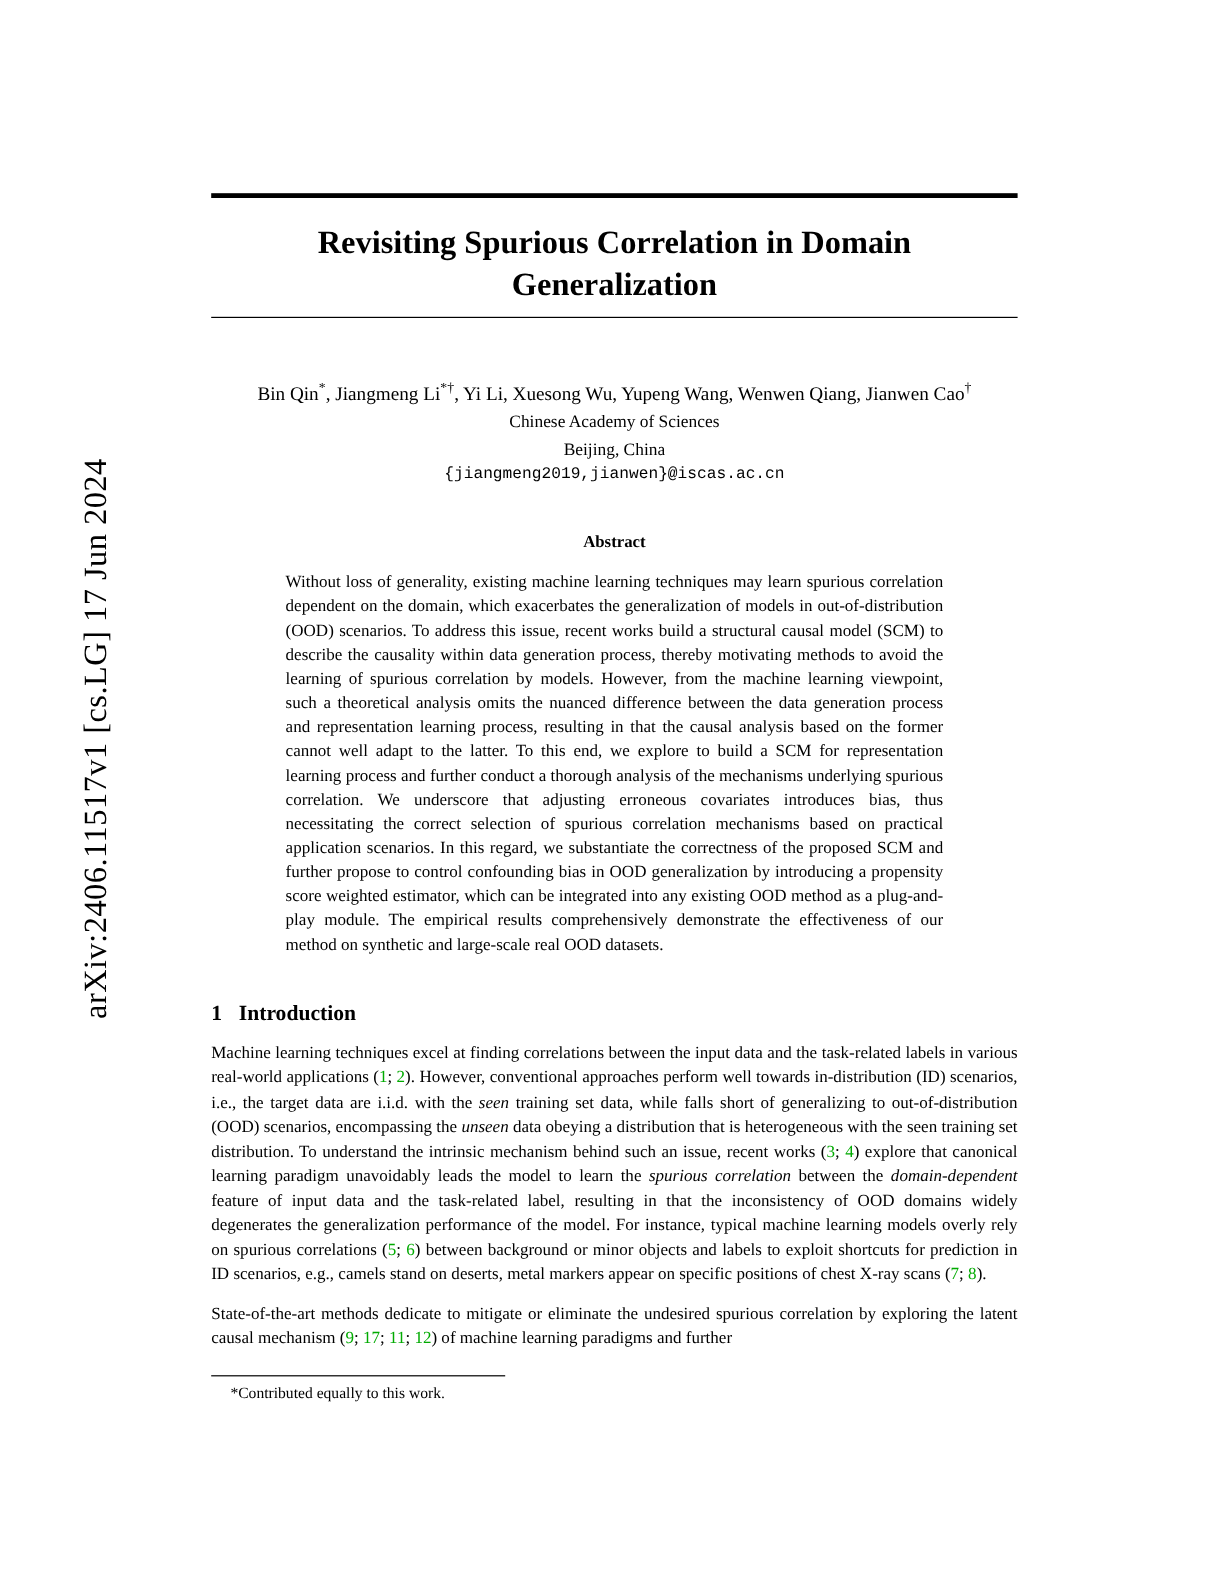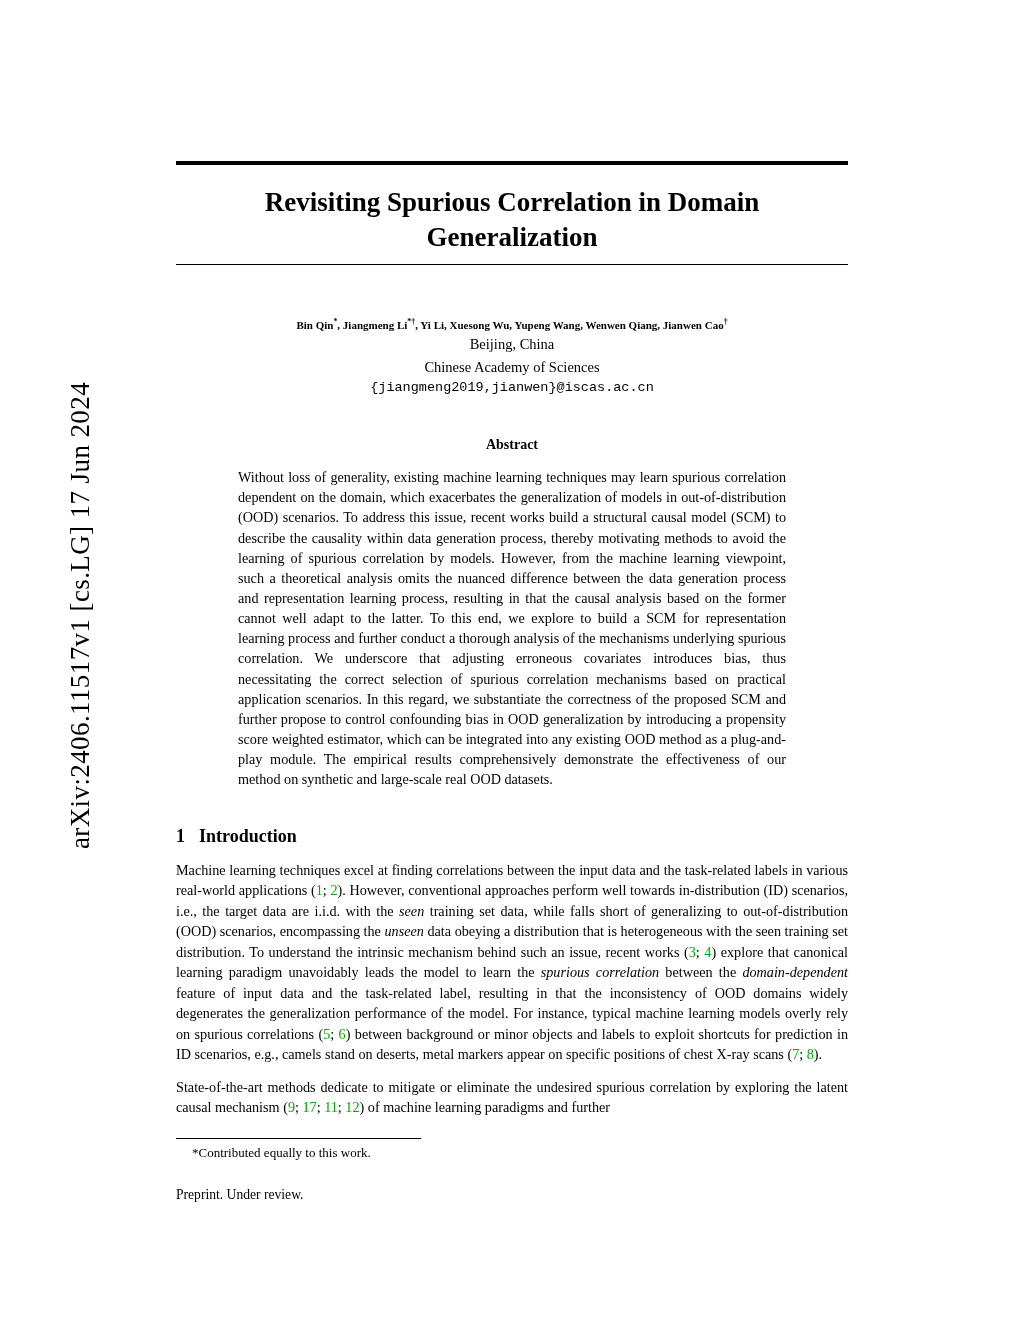--- a/index.html
+++ b/index.html
@@ -61,22 +61,22 @@
   .title {
     text-align: center;
     font-weight: bold;
     font-size: 27px;
     line-height: 1.28;
     margin: 20px 18px 0 18px;
   }
 
   .authors {
     text-align: center;
-    font-weight: bold;
-    font-size: 11px;
+    font-weight: normal;
+    font-size: 16px;
     margin-top: 52px;
     line-height: 1.3;
   }
   .affil {
     text-align: center;
     font-size: 14.5px;
     line-height: 1.45;
     margin-top: 2px;
   }
   .email {
@@ -151,37 +151,36 @@
   <div class="rule-top"></div>
 
   <div class="title">Revisiting Spurious Correlation in Domain Generalization</div>
 
   <div class="rule-thin"></div>
 
   <div class="authors">
     <span>Bin Qin<sup>*</sup>, Jiangmeng Li<sup>*†</sup>, Yi Li, Xuesong Wu, Yupeng Wang, Wenwen Qiang, Jianwen Cao<sup>†</sup></span>
   </div>
 
+  <div class="affil">Chinese Academy of Sciences</div>
   <div class="affil">Beijing, China</div>
-  <div class="affil">Chinese Academy of Sciences</div>
   <div class="email">{jiangmeng2019,jianwen}@iscas.ac.cn</div>
 
   <div class="abstract-head">Abstract</div>
   <div class="abstract-body"><span>Without loss of generality, existing machine learning techniques may learn spurious correlation dependent on the domain, which exacerbates the generalization of models in out-of-distribution (OOD) scenarios. To address this issue, recent works build a structural causal model (SCM) to describe the causality within data generation process, thereby motivating methods to avoid the learning of spurious correlation by models. However, from the machine learning viewpoint, such a theoretical analysis omits the nuanced difference between the data generation process and representation learning process, resulting in that the causal analysis based on the former cannot well adapt to the latter. To this end, we explore to build a SCM for representation learning process and further conduct a thorough analysis of the mechanisms underlying spurious correlation. We underscore that adjusting erroneous covariates introduces bias, thus necessitating the correct selection of spurious correlation mechanisms based on practical application scenarios. In this regard, we substantiate the correctness of the proposed SCM and further propose to control confounding bias in OOD generalization by introducing a propensity score weighted estimator, which can be integrated into any existing OOD method as a plug-and-play module. The empirical results comprehensively demonstrate the effectiveness of our method on synthetic and large-scale real OOD datasets.</span></div>
 
   <div class="section-head">
     <span class="num">1</span><span>Introduction</span>
   </div>
 
   <div class="para first">
     <span>Machine learning techniques excel at finding correlations between the input data and the task-related labels in various real-world applications (</span><span class="cite">1</span><span>; </span><span class="cite">2</span><span>). However, conventional approaches perform well towards in-distribution (ID) scenarios, i.e., the target data are i.i.d. with the </span><i>seen</i><span> training set data, while falls short of generalizing to out-of-distribution (OOD) scenarios, encompassing the </span><i>unseen</i><span> data obeying a distribution that is heterogeneous with the seen training set distribution. To understand the intrinsic mechanism behind such an issue, recent works (</span><span class="cite">3</span><span>; </span><span class="cite">4</span><span>) explore that canonical learning paradigm unavoidably leads the model to learn the </span><i>spurious correlation</i><span> between the </span><i>domain-dependent</i><span> feature of input data and the task-related label, resulting in that the inconsistency of OOD domains widely degenerates the generalization performance of the model. For instance, typical machine learning models overly rely on spurious correlations (</span><span class="cite">5</span><span>; </span><span class="cite">6</span><span>) between background or minor objects and labels to exploit shortcuts for prediction in ID scenarios, e.g., camels stand on deserts, metal markers appear on specific positions of chest X-ray scans (</span><span class="cite">7</span><span>; </span><span class="cite">8</span><span>).</span>
   </div>
 
   <div class="para">
     <span>State-of-the-art methods dedicate to mitigate or eliminate the undesired spurious correlation by exploring the latent causal mechanism (</span><span class="cite">9</span><span>; </span><span class="cite">17</span><span>; </span><span class="cite">11</span><span>; </span><span class="cite">12</span><span>) of machine learning paradigms and further</span>
   </div>
 
   <div class="footnote-rule"></div>
   <div class="footnote">*Contributed equally to this work.</div>
 
-  <div class="preprint">Preprint. Under review.</div>
 
 </div>
 
 </body></html>

